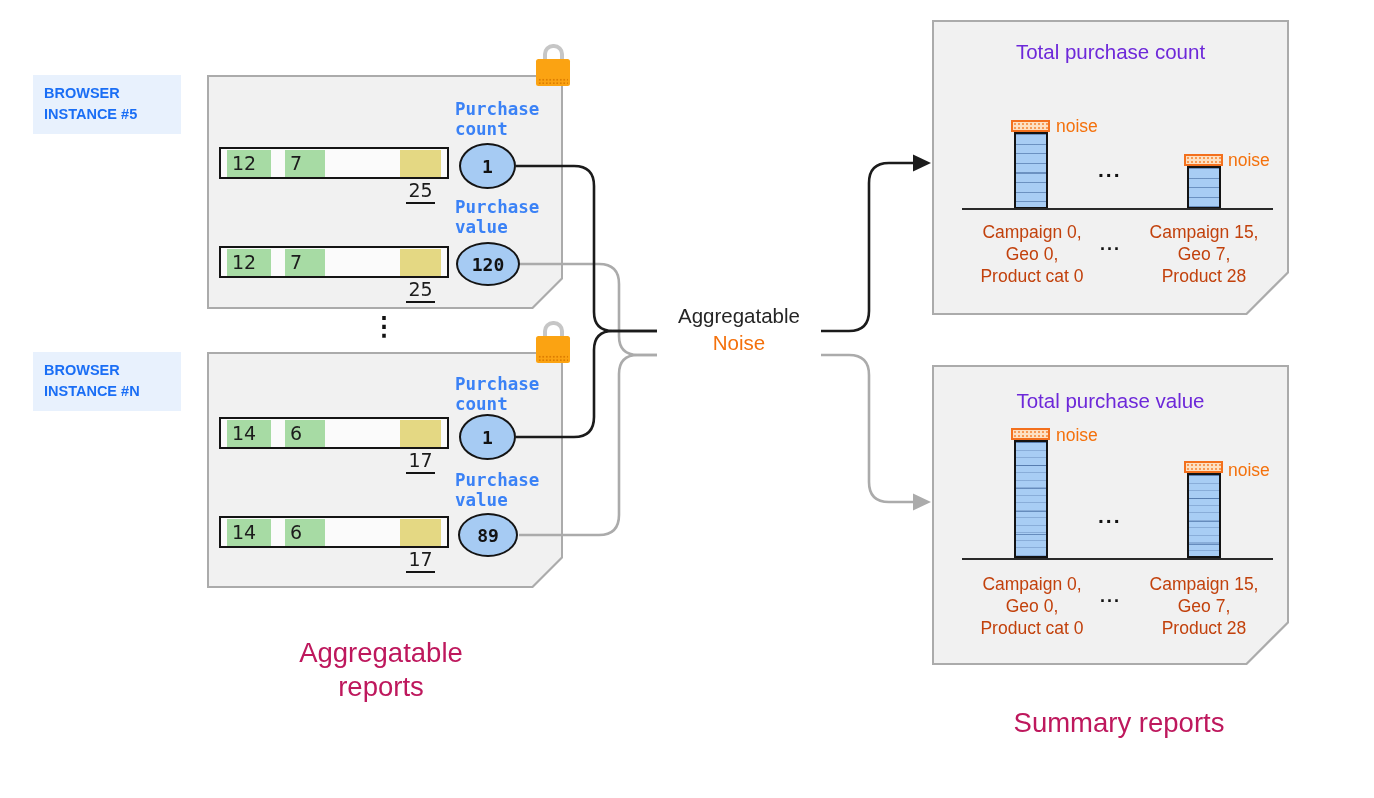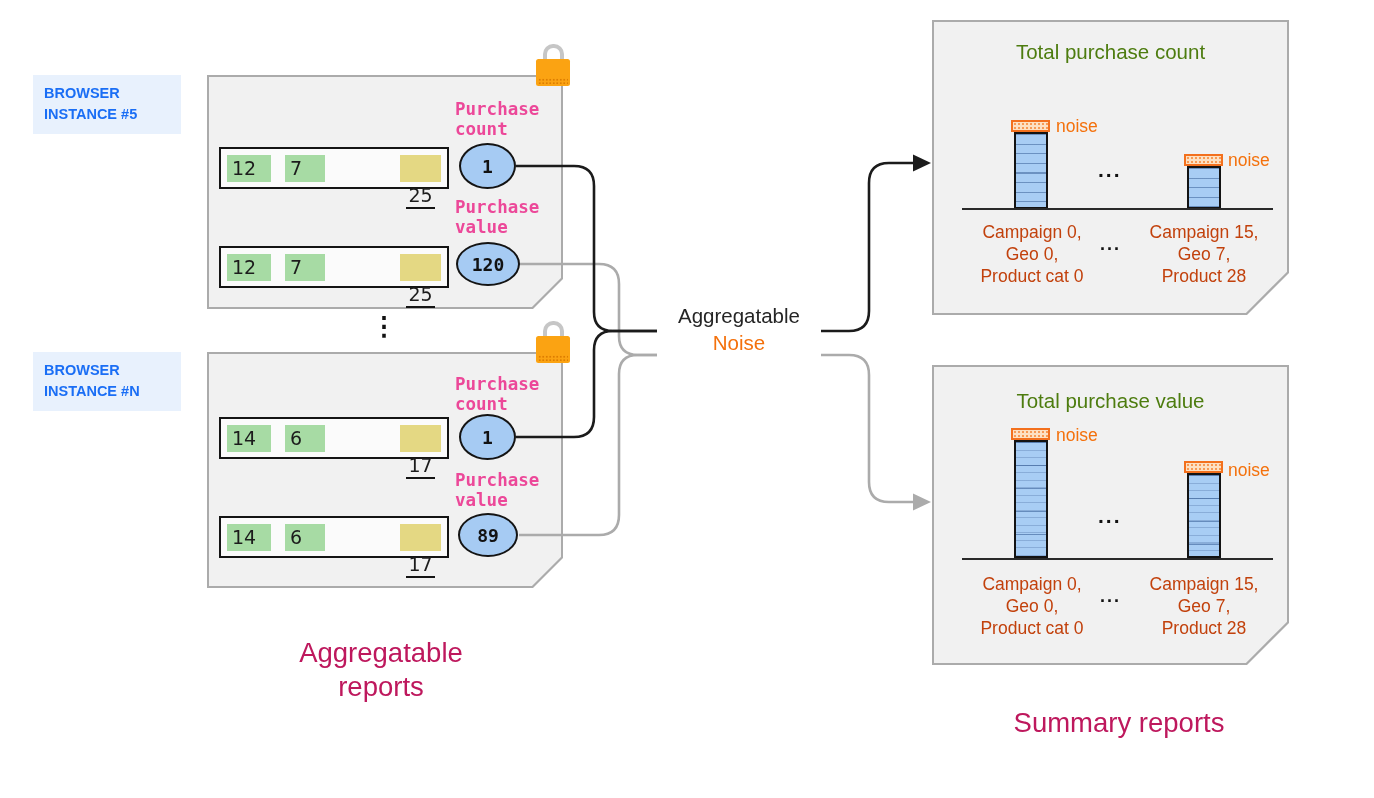--- a/index.html
+++ b/index.html
@@ -9,31 +9,31 @@
   
   .panel { position:absolute; z-index:1; background:#ababab;
            clip-path: polygon(0 0, 100% 0, 100% calc(100% - var(--cut)), calc(100% - var(--cut)) 100%, 0 100%); }
   .panel::before { content:""; position:absolute; inset:1.6px; background:#f1f1f1;
            clip-path: polygon(0 0, 100% 0, 100% calc(100% - var(--cut)), calc(100% - var(--cut)) 100%, 0 100%); }
 
   .instance-label { position:absolute; z-index:3; left:33px; width:148px; box-sizing:border-box;
            background:#e8f1fd; color:#1a6ef5; font-weight:bold; font-size:14.5px;
            line-height:21px; padding:8px 6px 9px 11px; }
 
-  .report-row { position:absolute; z-index:3; width:230px; height:42px; background:#fbfbfb;
+  .report-row { position:absolute; z-index:3; width:230px; height:32px; background:#fbfbfb;
            border:2.6px solid #141414; box-sizing:border-box; display:flex; align-items:center; padding:0 6px; }
   .cell { height:27px; display:flex; align-items:center; font-family:"DejaVu Sans", sans-serif;
            font-size:19px; color:#1c1c1c; box-sizing:border-box; }
   .cell.green { background:#a7dba4; padding-left:5px; }
   .cell.g1 { width:44px; margin-right:14px; }
   .cell.g2 { width:40px; }
   .cell.yellow { background:#e4d883; width:41px; margin-left:auto; justify-content:center; padding-left:0; }
   .cell.yellow .uv { border-bottom:2.2px solid #141414; padding:11px 2px 1px; line-height:1.05;margin-top:48px; }
 
-  .metric-label { position:absolute; z-index:3; left:455px; width:120px; color:#ec4899;
+  .metric-label { position:absolute; z-index:3; left:455px; width:120px; color:#3b82f6;
            font-family:"DejaVu Sans Mono", monospace; font-weight:bold; font-size:17.5px;
            line-height:20px; white-space:pre-line; }
   .pill { position:absolute; z-index:3; background:#a6cbf3; border:2.6px solid #141414; border-radius:50%;
            display:flex; align-items:center; justify-content:center; box-sizing:border-box;
            font-family:"DejaVu Sans Mono", monospace; font-weight:bold; font-size:18px; color:#121212; }
 
   .lock { position:absolute; z-index:5; width:34px; }
   .lock .shackle { width:21px; height:17px; margin:0 auto -2px auto; border:4.5px solid #c6c6c6;
            border-bottom:none; border-radius:10px 10px 0 0; box-sizing:border-box; }
   .lock .body { width:34px; height:27px; background:#fba312; border-radius:2.5px; position:relative; }
@@ -44,21 +44,21 @@
   .v-ellipsis { position:absolute; z-index:3; left:371px; top:312px; font-size:26px; font-weight:bold;
            color:#111; line-height:1.1; }
 
   .middle-text { position:absolute; z-index:3; left:648px; top:303px; width:182px; text-align:center;
            font-size:20.5px; line-height:26.5px; color:#252525; }
   .middle-text .noise-word { color:#f4710c; }
 
   .caption { position:absolute; z-index:3; font-size:27.5px; line-height:33.5px; color:#be185d; text-align:center; }
 
   .chart-title { position:absolute; z-index:3; left:932px; width:357px; text-align:center;
-           font-size:20.5px; color:#4d7c0f; }
+           font-size:20.5px; color:#6d28d9; }
   .axis { position:absolute; z-index:3; left:962px; width:311px; height:0; border-top:2.8px solid #2a2a2a; }
   .plot { position:absolute; z-index:3; left:962px; width:311px; }
   .bargroup { position:absolute; bottom:0; display:flex; flex-direction:column; align-items:center; }
   .noise-cap { width:39px; border:2.5px solid #f3701d; box-sizing:border-box; background-color:#fde0c2;
            background-image:radial-gradient(circle, #f79a55 1px, rgba(0,0,0,0) 1px); background-size:4px 4px; }
   .bar { width:34px; border:2.4px solid #131313; box-sizing:border-box; background-color:#a8cdf4; }
   .bar.count { background-image:repeating-linear-gradient(to bottom, rgba(47,86,142,0.5) 0 1.2px, rgba(0,0,0,0) 1.2px 9.6px); }
   .bar.value { background-image:repeating-linear-gradient(to bottom, rgba(47,86,142,0.55) 0 1.2px, rgba(0,0,0,0) 1.2px 23px),
                                 repeating-linear-gradient(to bottom, rgba(90,125,175,0.4) 0 1px, rgba(0,0,0,0) 1px 7.5px); }
   .noise-label { position:absolute; z-index:3; font-size:17.5px; color:#f4710c; white-space:nowrap; }

